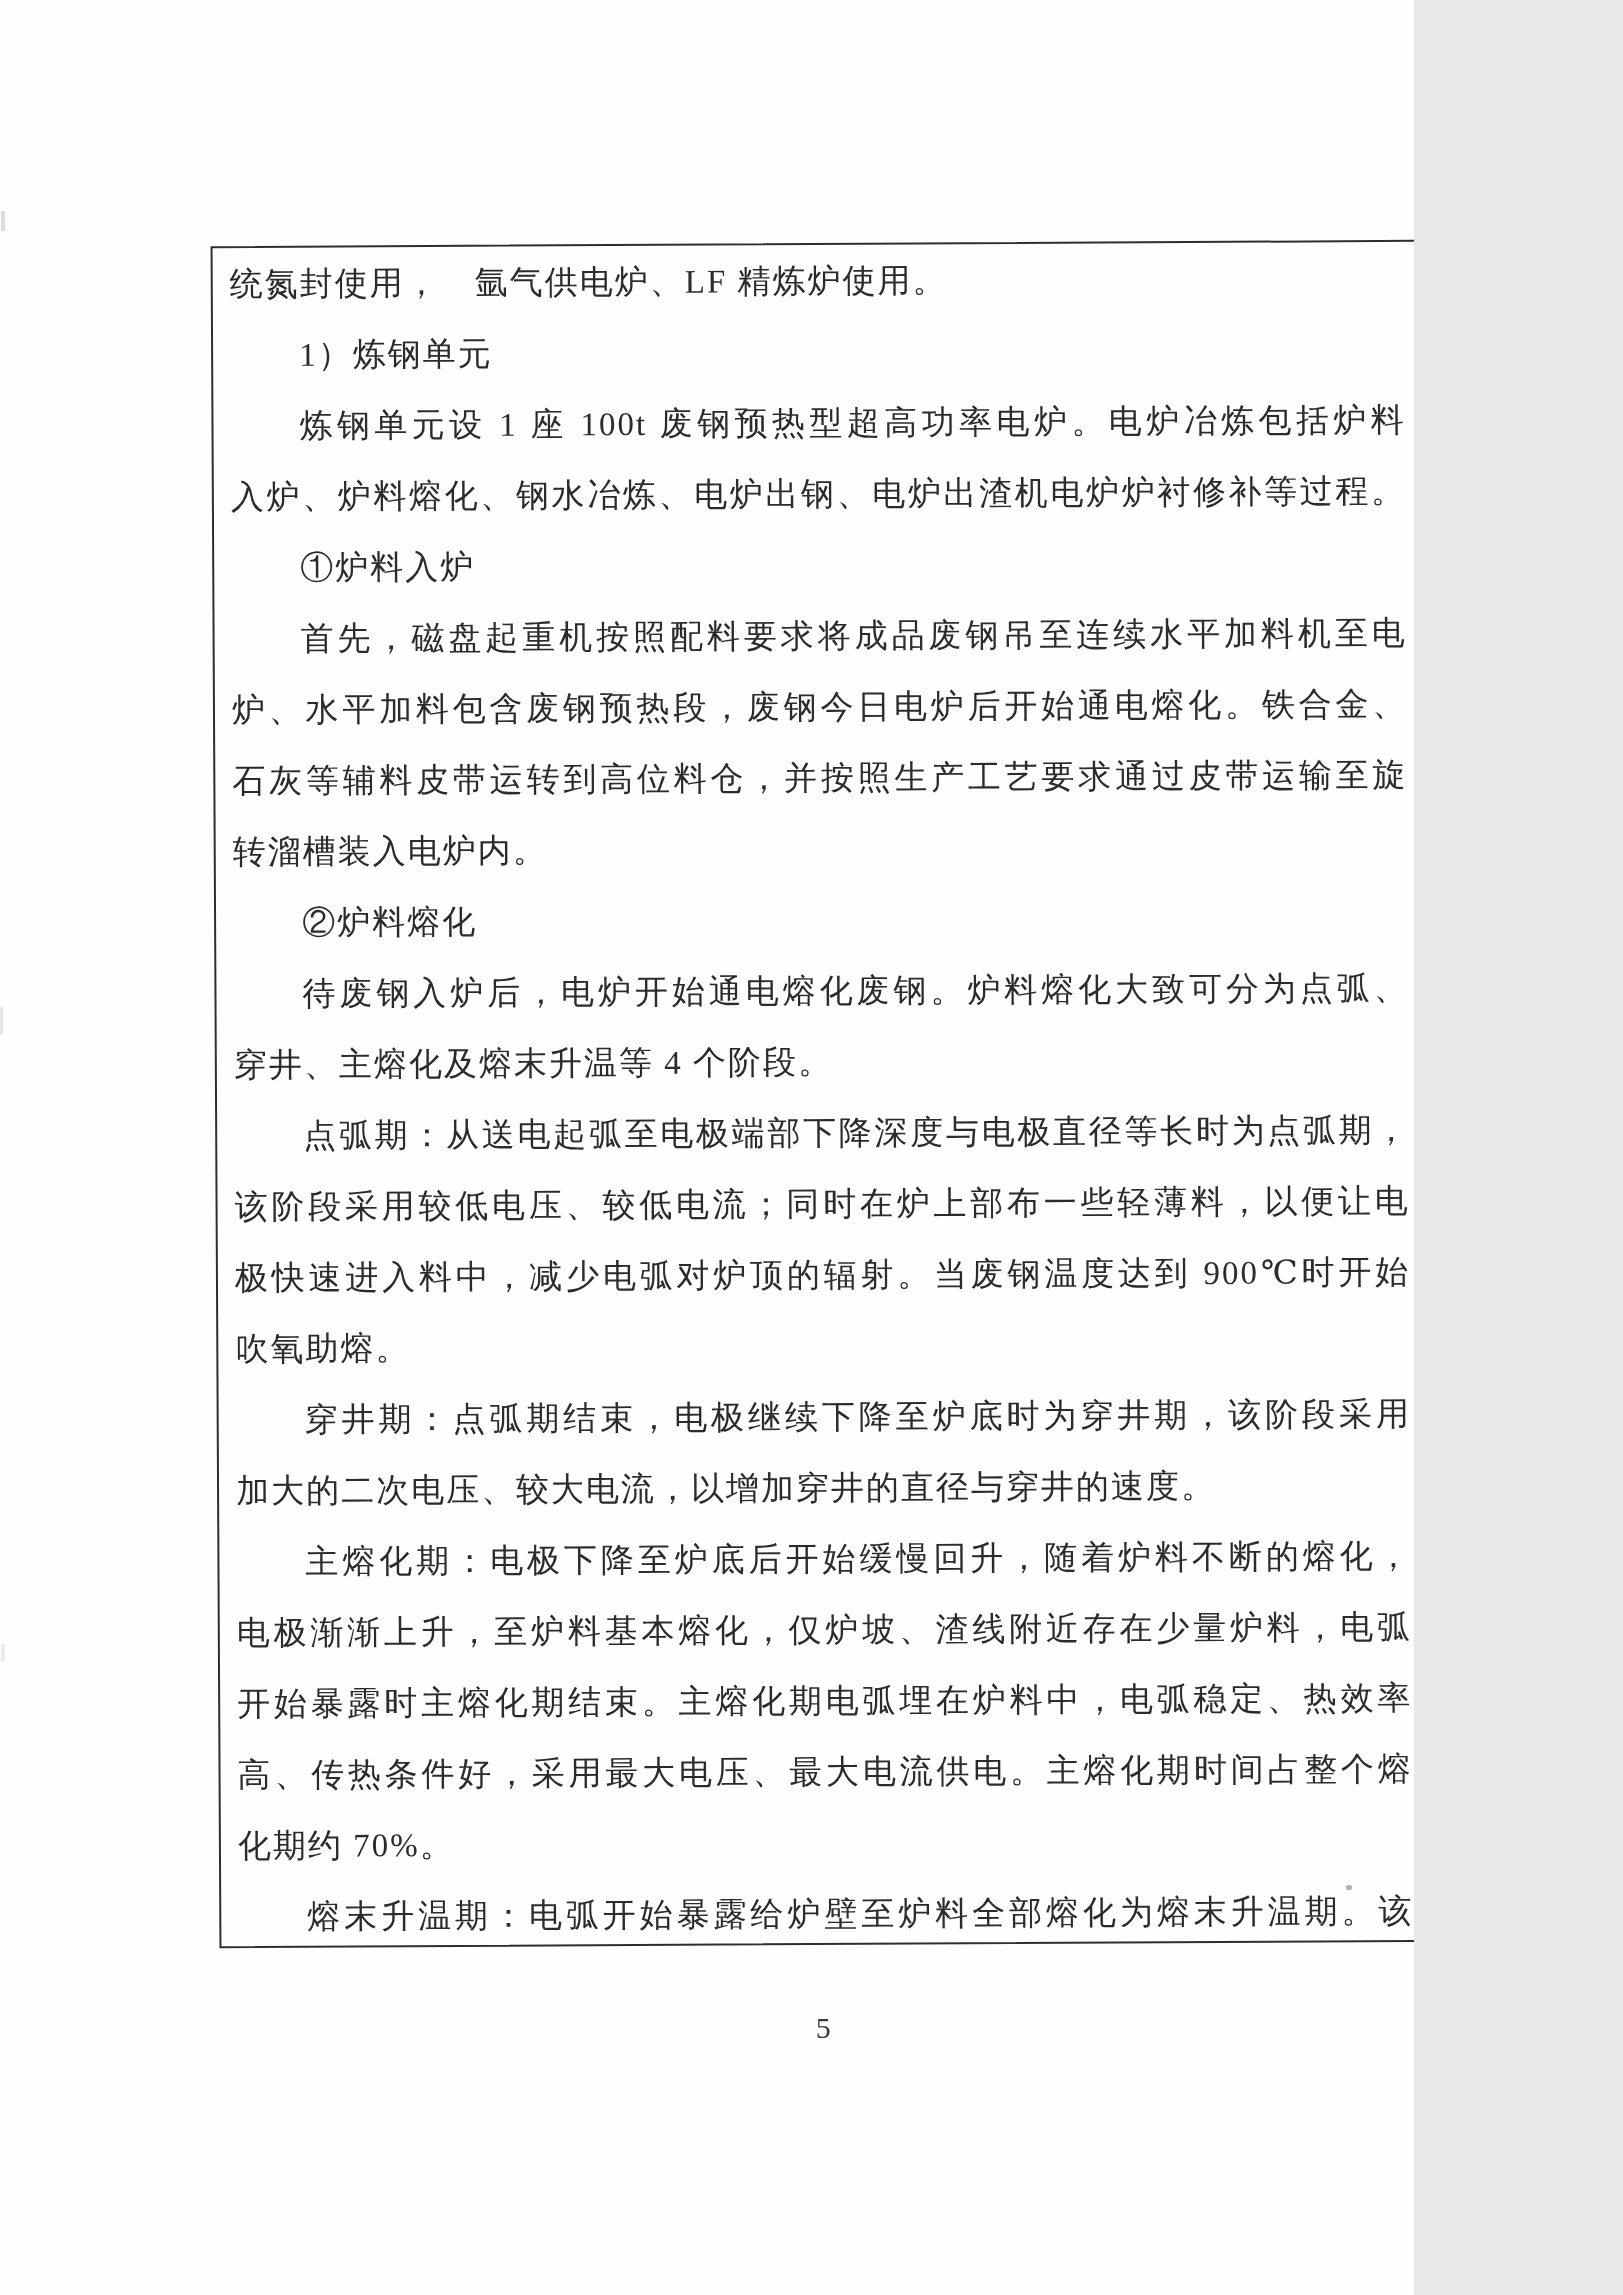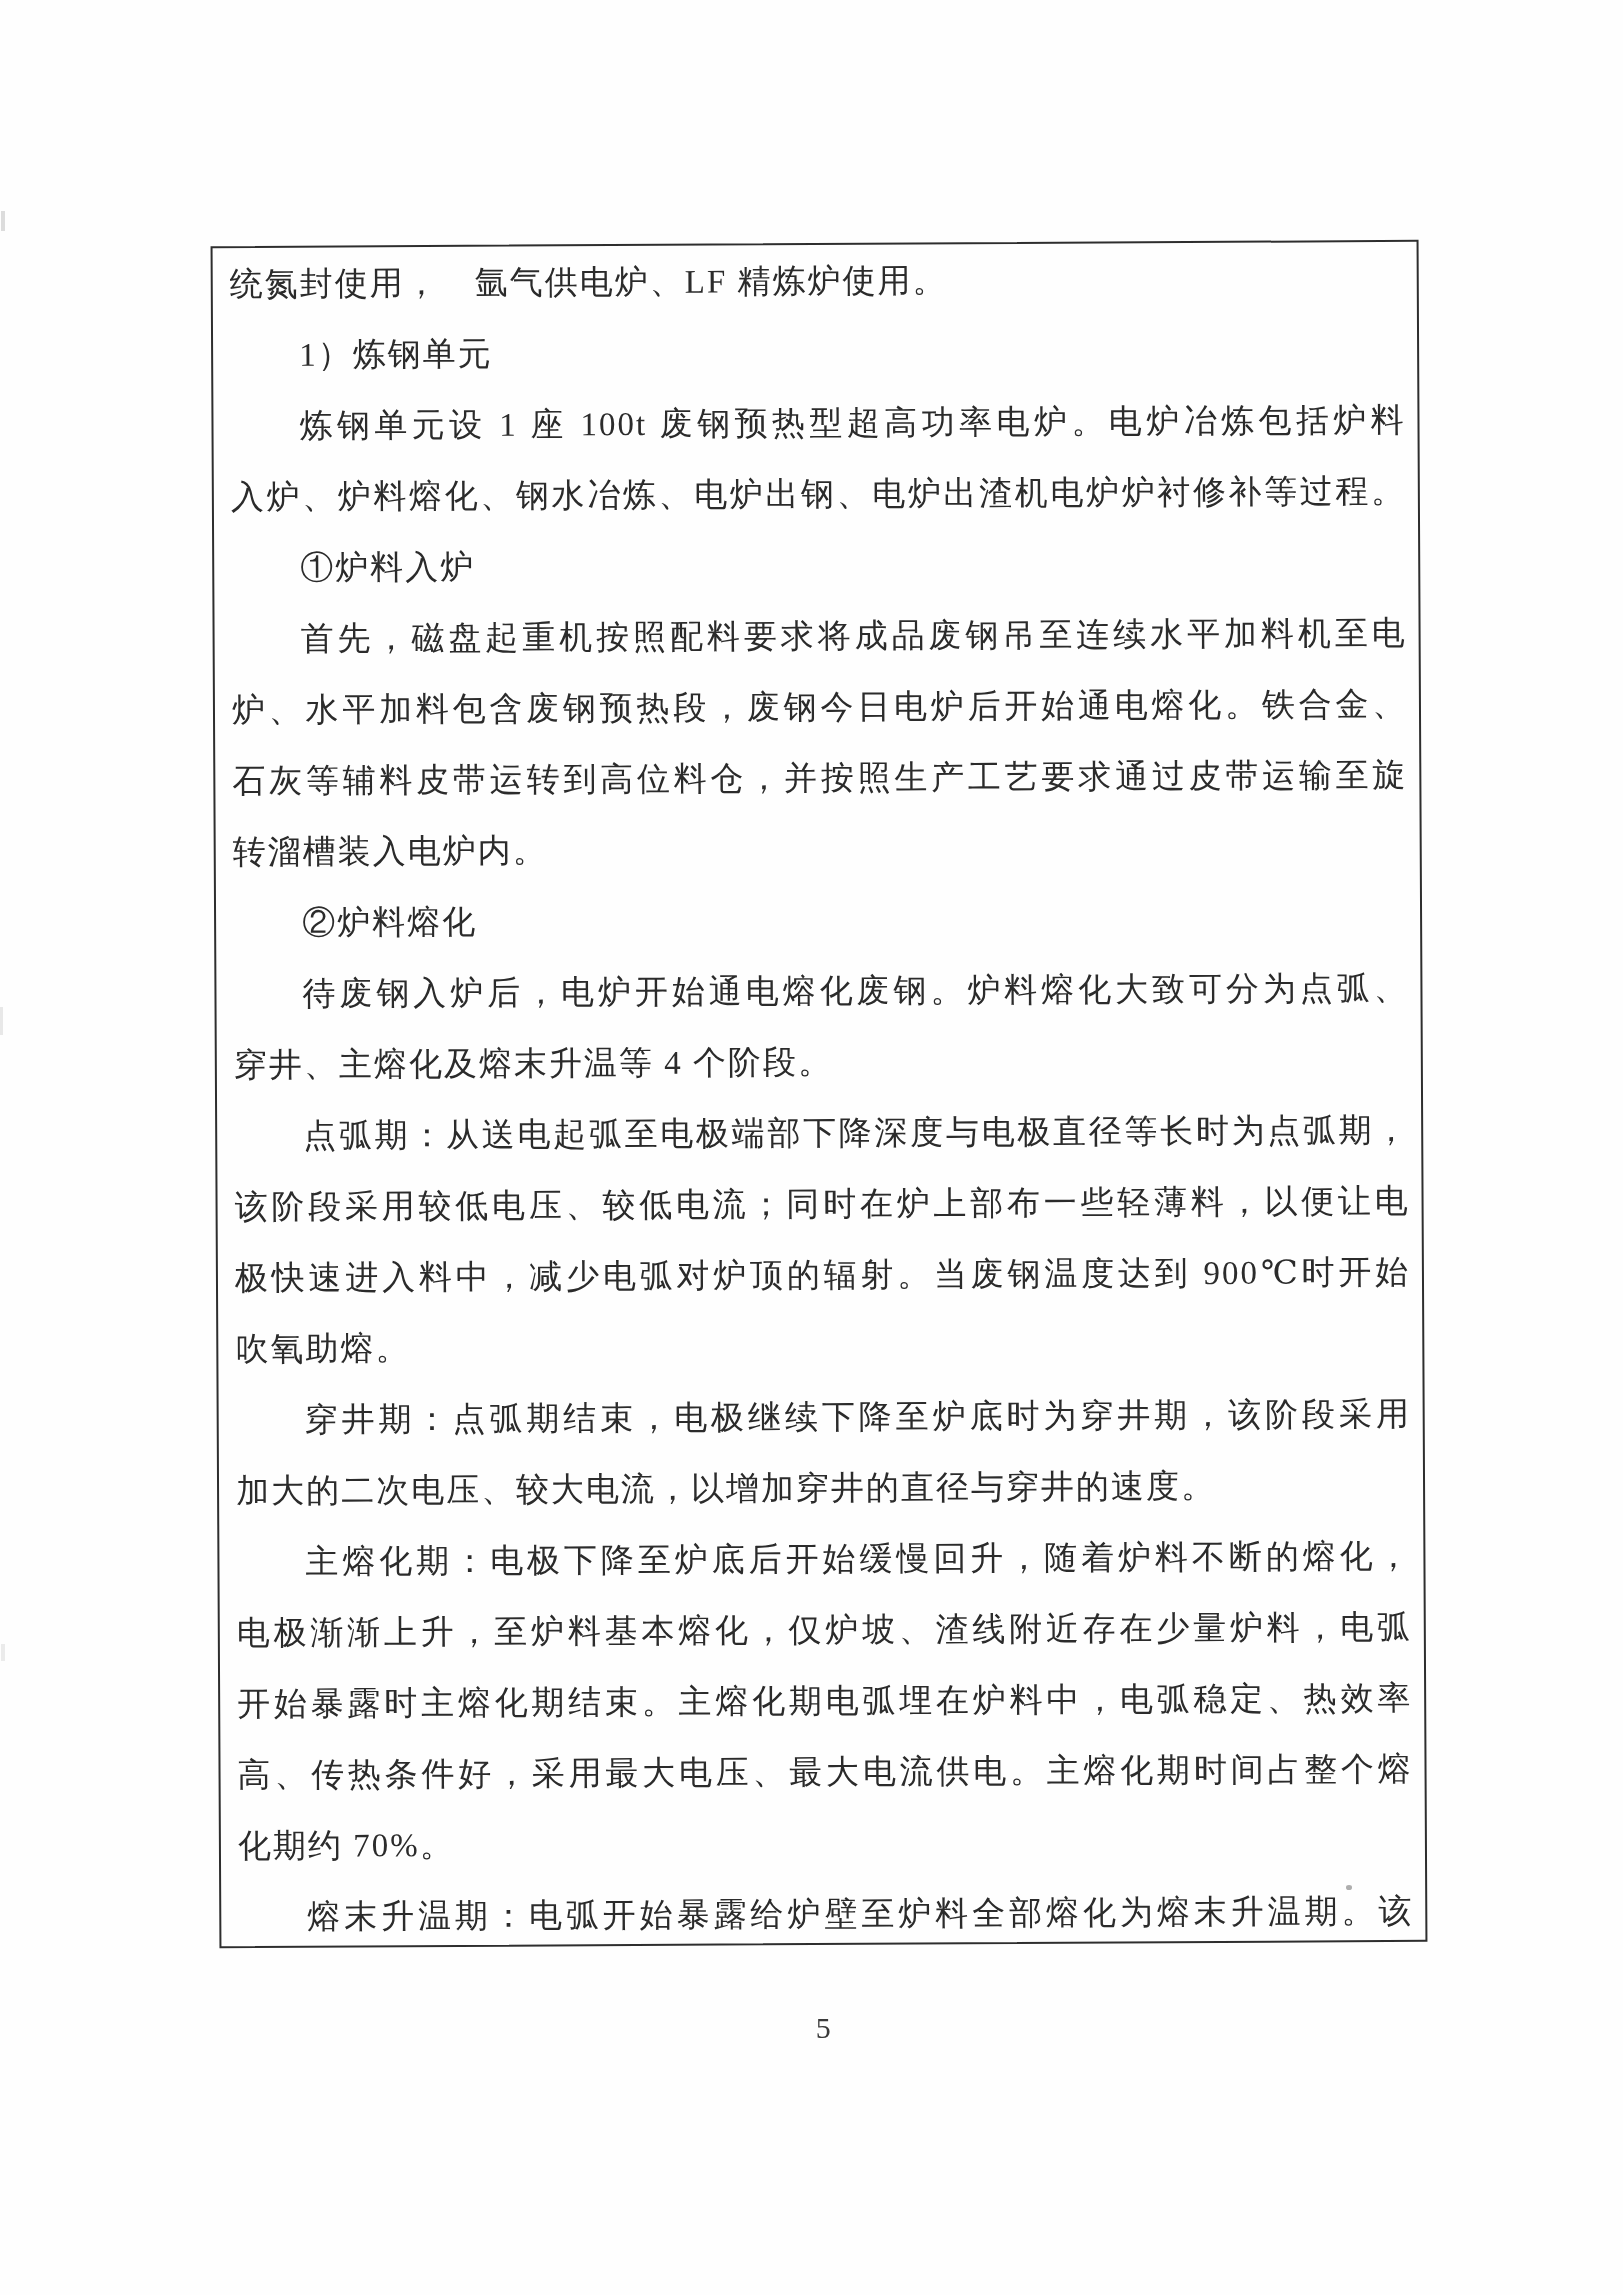--- a/index.html
+++ b/index.html
@@ -2,21 +2,21 @@
 <html lang="zh" style="font-size:10.5px"><head>
 <meta charset="utf-8">
 <style>
   html, body {
     margin: 0;
     padding: 0;
     background: #e8e8e8;
   }
   .page {
     position: relative;
-    width: 1623px;
+    width: 1414px;
     height: 2295px;
     background: #fefefe;
     overflow: hidden;
     font-family: "Liberation Serif", "DejaVu Serif", serif;
     color: #2b2b2b;
   }
   
   .doc-frame {
     position: absolute;
     left: 215px;

